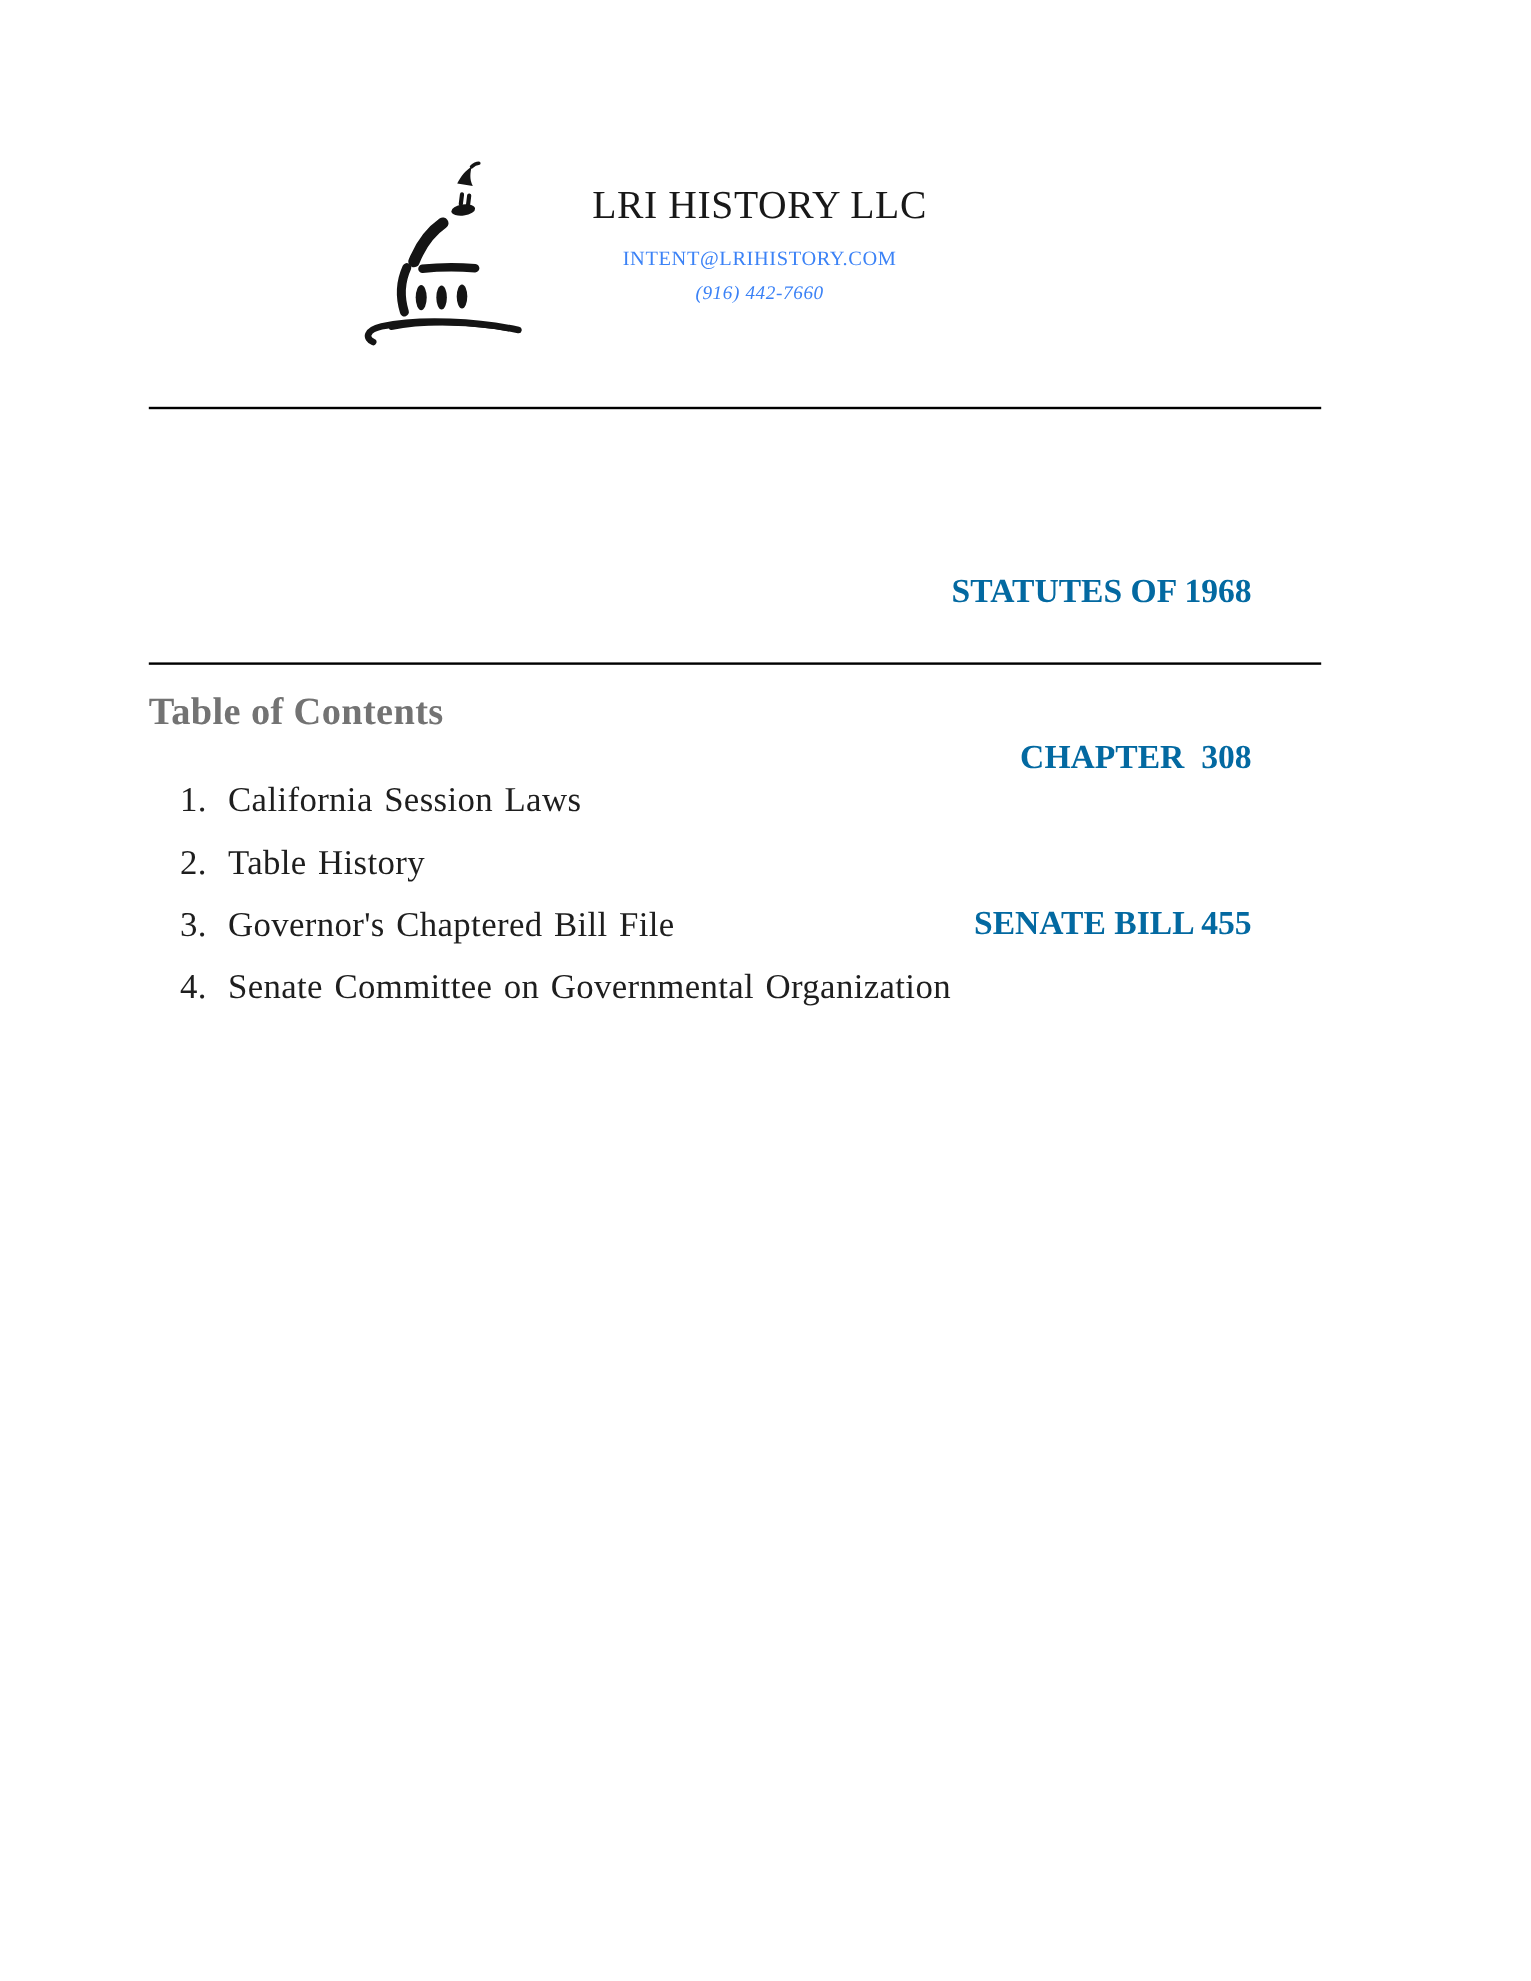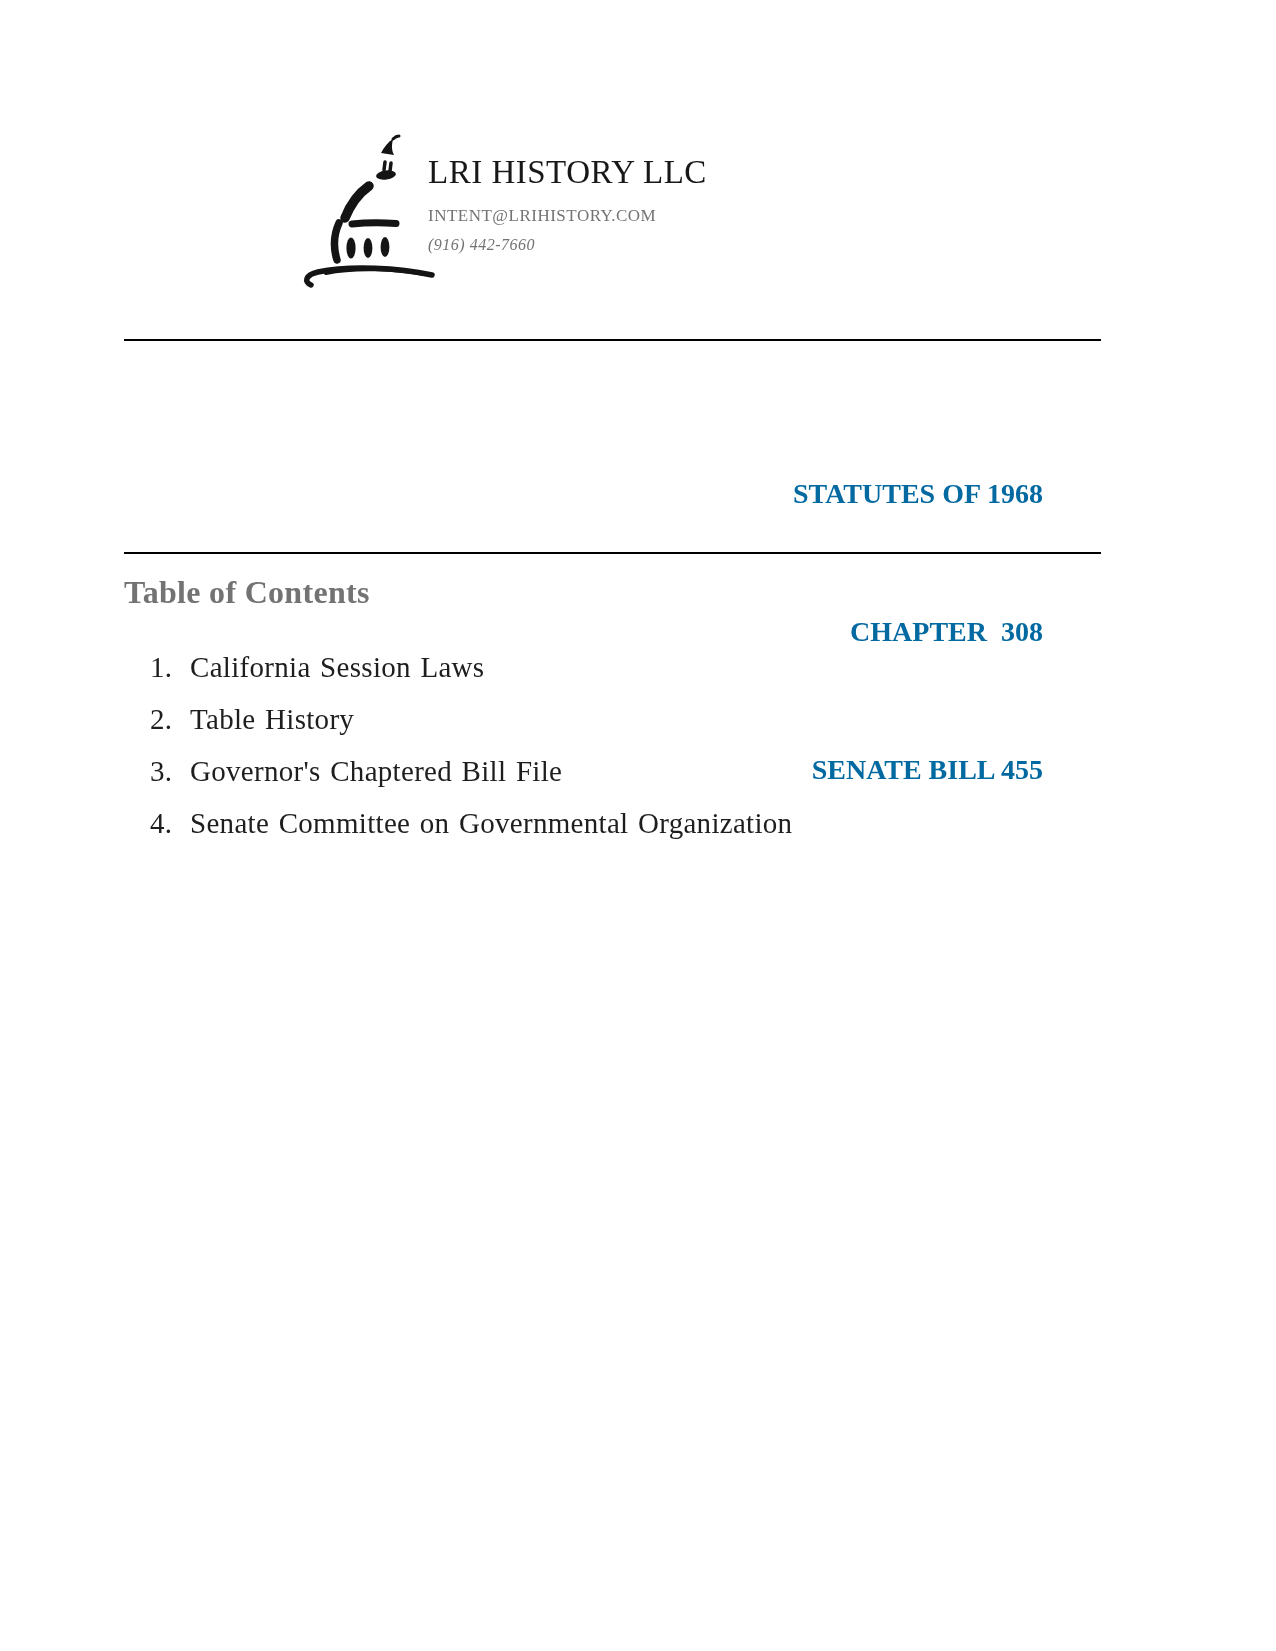--- a/index.html
+++ b/index.html
@@ -7,26 +7,26 @@
     position:relative;
     width:1276px;height:1651px;
     margin:0 auto;
     background:#ffffff;
     font-family:"Liberation Serif","DejaVu Serif",serif;
     color:#1c1c1c;
     overflow:hidden;
   }
   
   .logo{position:absolute;left:296px;top:126px;width:152px;height:168px;}
-  .header-text{position:absolute;left:428px;top:152px;width:410px;text-align:left;}
+  .header-text{position:absolute;left:428px;top:152px;width:410px;text-align:center;}
   .company{
     font-size:33px;line-height:40px;letter-spacing:0.5px;color:#181818;
     margin-bottom:9px;white-space:pre;
   }
-  .contact{font-size:17px;line-height:29px;letter-spacing:0.5px;color:#737373;white-space:pre;}
+  .contact{font-size:17px;line-height:29px;letter-spacing:0.5px;color:#3b82f6;white-space:pre;}
   .contact.phone{font-size:16px;font-style:italic;}
   
   .rule{position:absolute;left:124px;width:977px;height:2px;background:#000;}
   .rule-1{top:339px;}
   .rule-2{top:552px;}
   
   .reference{
     position:absolute;right:233px;top:379px;
     text-align:right;font-weight:bold;font-size:28px;line-height:46px;
     white-space:pre;

